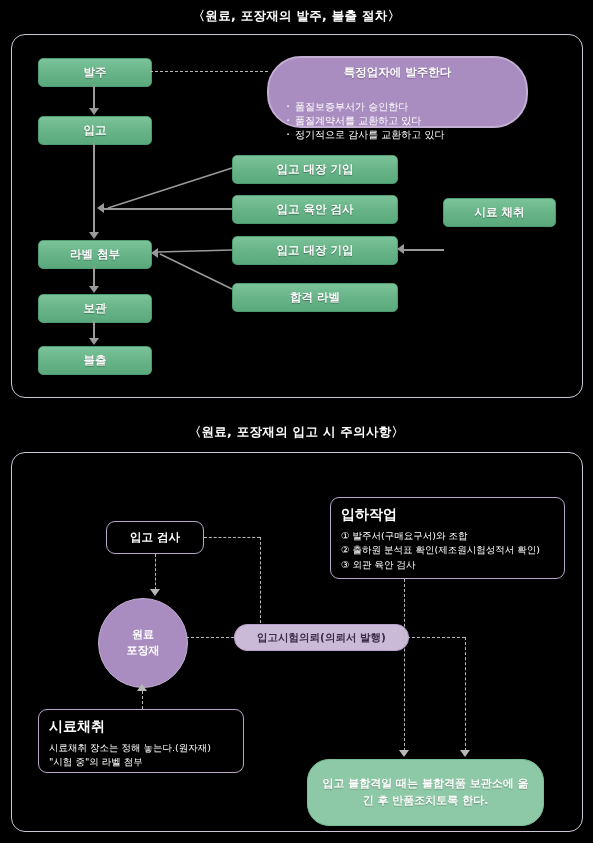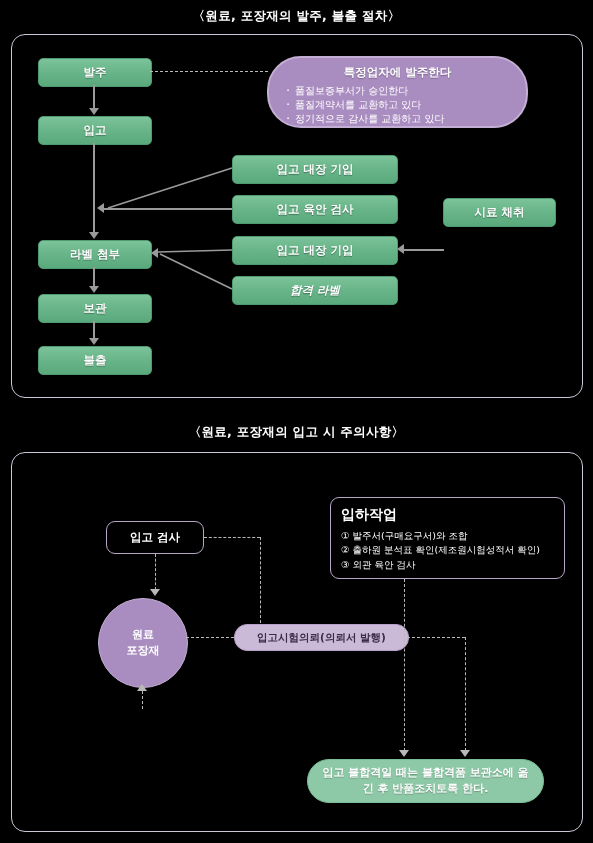--- a/index.html
+++ b/index.html
@@ -66,21 +66,21 @@
     border-radius: 34px;
     box-shadow: 0 2px 3px rgba(0,0,0,0.5);
     color: #ffffff;
     padding: 7px 14px 9px 14px;
     box-sizing: border-box;
   }
   .purple-bubble .bt {
     text-align: center;
     font-size: 11.5px;
     font-weight: bold;
-    margin-bottom: 4px;
+    margin-bottom: 20px;
     text-shadow: 0 1px 1px rgba(0,0,0,0.3);
   }
   .purple-bubble ul {
     margin: 0; padding: 0; list-style: none;
   }
   .purple-bubble li {
     font-size: 10px;
     line-height: 1.42;
     padding-left: 12px;
     position: relative;
@@ -231,21 +231,21 @@
   </div>
 
   <div class="gbox" style="left:232px; top:195px; width:164px; height:27px;">
     <span>입고 육안 검사</span>
   </div>
 
   <div class="gbox" style="left:232px; top:236px; width:164px; height:27px;">
     <span>입고 대장 기입</span>
   </div>
 
-  <div class="gbox" style="left:232px; top:276px; width:164px; height:27px;font-style:italic;">
+  <div class="gbox" style="left:232px; top:283px; width:164px; height:27px;">
     <span>합격 라벨</span>
   </div>
 
   <div class="gbox" style="left:443px; top:198px; width:111px; height:27px;">
     <span>시료 채취</span>
   </div>
 
   <div class="purple-bubble" style="left:267px; top:56px; width:261px; height:72px;">
     <div class="bt">특정업자에 발주한다</div>
     <ul>
@@ -305,22 +305,27 @@
     <span>입고시험의뢰(의뢰서 발행)</span>
   </div>
 
   <div class="obox obox-pad" style="left:330px; top:497px; width:235px; height:82px;">
     <div class="obox-head">입하작업</div>
     <div class="obox-line">① 발주서(구매요구서)와 조합</div>
     <div class="obox-line">② 출하원 분석표 확인(제조원시험성적서 확인)</div>
     <div class="obox-line">③ 외관 육안 검사</div>
   </div>
 
-
-  <div class="gsoft" style="left:307px; top:759px; width:237px; height:44px; padding:0 12px; box-sizing:border-box;">
+  <div class="obox obox-pad" style="left:38px; top:709px; width:206px; height:64px;">
+    <div class="obox-head">시료채취</div>
+    <div class="obox-line">시료채취 장소는 정해 놓는다.(원자재)</div>
+    <div class="obox-line">"시험 중"의 라벨 첨부</div>
+  </div>
+
+  <div class="gsoft" style="left:307px; top:759px; width:237px; height:67px; padding:0 12px; box-sizing:border-box;">
     <span>입고 불합격일 때는 불합격품 보관소에 옮긴 후 반품조치토록 한다.</span>
   </div>
 
   <div class="dash-v" style="left:155px; top:554px; height:36px;"></div>
   <div class="arrow dash-down" style="left:150px; top:589px;"></div>
 
   <div class="dash-h" style="left:204px; top:537px; width:56px;"></div>
   <div class="dash-v" style="left:260px; top:537px; height:86px;"></div>
 
   <div class="dash-h" style="left:186px; top:637px; width:48px;"></div>

